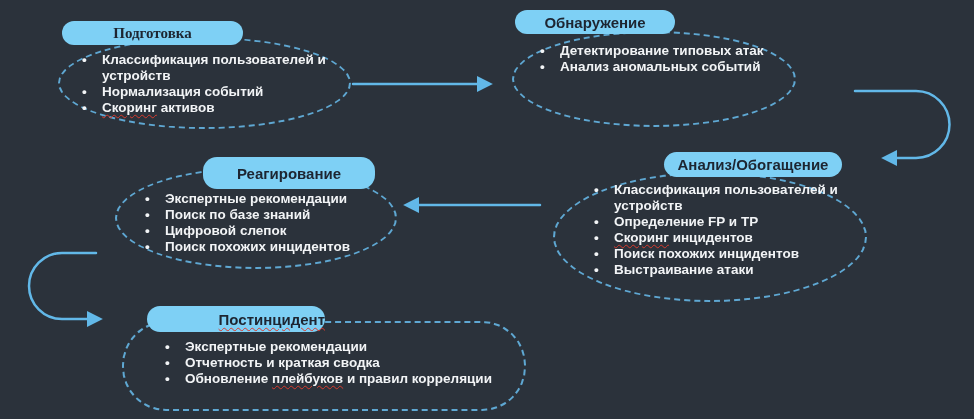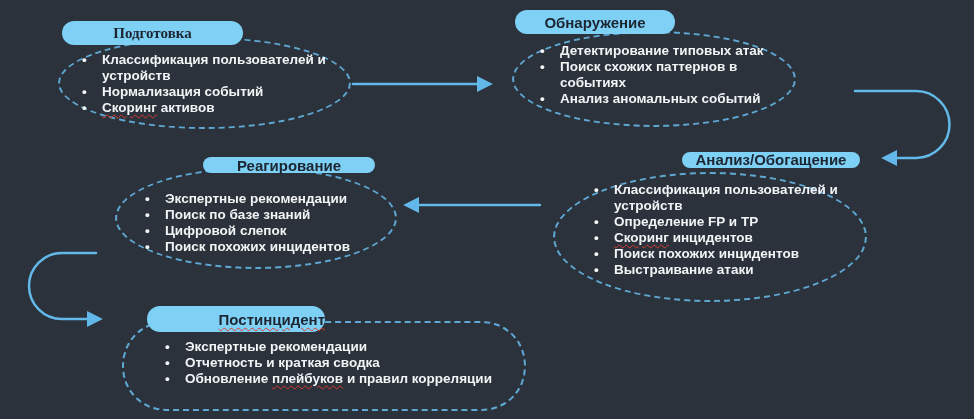--- a/index.html
+++ b/index.html
@@ -52,26 +52,26 @@
   #st0 .pill{left:4px; top:0; width:181px; height:24px;font-family:Liberation Serif, serif;}
   #st0 .outline{left:0; top:16px; width:289px; height:88px;}
   #st0 .bullets{left:22px; top:31px; width:262px;}
   
   #st1{left:510px; top:10px; width:292px; height:118px;}
   #st1 .pill{left:5px; top:0; width:160px; height:24px;}
   #st1 .outline{left:2px; top:21px; width:280px; height:92px;}
   #st1 .bullets{left:28px; top:33px; width:264px;}
   
   #st2{left:553px; top:152px; width:314px; height:150px;}
-  #st2 .pill{left:129px; top:0; width:178px; height:16px;align-items:flex-end;}
+  #st2 .pill{left:111px; top:0; width:178px; height:25px;}
   #st2 .outline{left:0; top:20px; width:310px; height:126px;}
   #st2 .bullets{left:39px; top:30px; width:276px;}
   
   #st3{left:115px; top:155px; width:280px; height:115px;}
-  #st3 .pill{left:88px; top:2px; width:172px; height:16px;}
+  #st3 .pill{left:88px; top:2px; width:172px; height:32px;}
   #st3 .outline{left:0; top:12px; width:278px; height:98px;}
   #st3 .bullets{left:28px; top:36px; width:252px;}
   
   #st4{left:122px; top:306px; width:402px; height:102px;}
   #st4 .pill{left:25px; top:0; width:178px; height:26px;justify-content:flex-end;}
   #st4 .outline{left:0; top:15px; width:400px; height:86px;}
   #st4 .bullets{left:41px; top:33px; width:384px;}
 </style>
 </head>
 <body>
@@ -90,21 +90,20 @@
       </ul>
   </div>
 
   <div class="stage" id="st1">
     <div class="outline"></div>
     <div class="pill">
       <span class="pill-label">Обнаружение</span>
     </div>
     <ul class="bullets">
         <li><span>Детектирование типовых атак</span></li>
-        <li><span>Поиск схожих паттернов в событиях</span></li>
         <li><span>Анализ аномальных событий</span></li>
       </ul>
   </div>
 
   <div class="stage" id="st2">
     <div class="outline"></div>
     <div class="pill">
       <span class="pill-label">Анализ/Обогащение</span>
     </div>
     <ul class="bullets">

